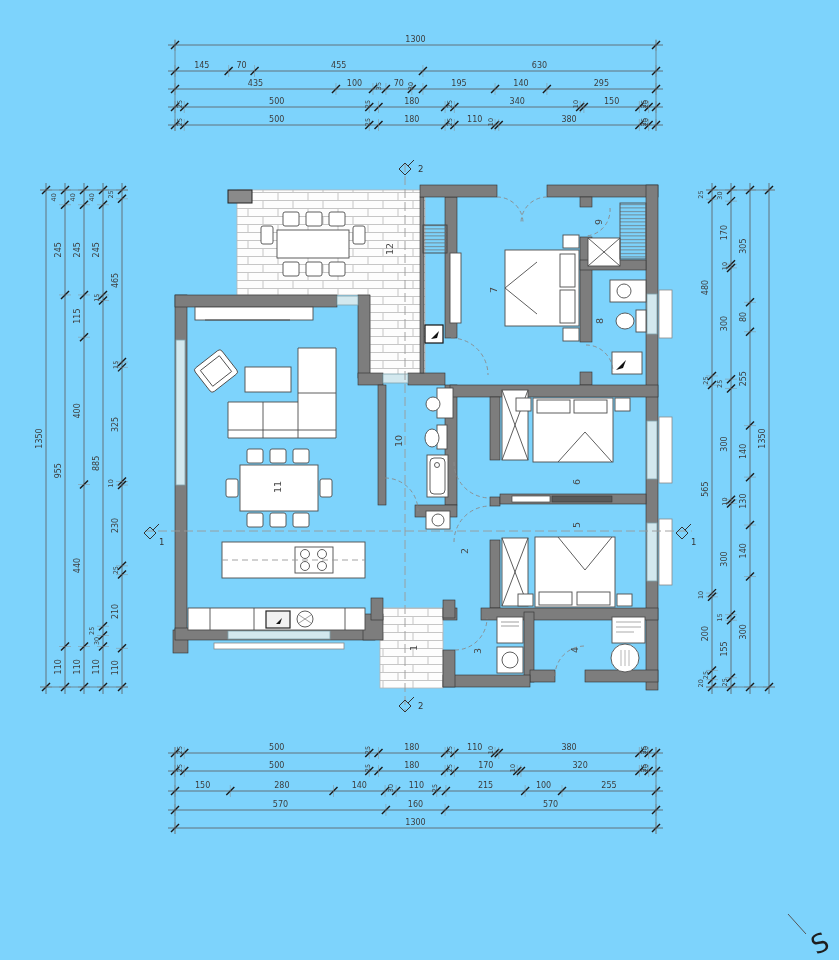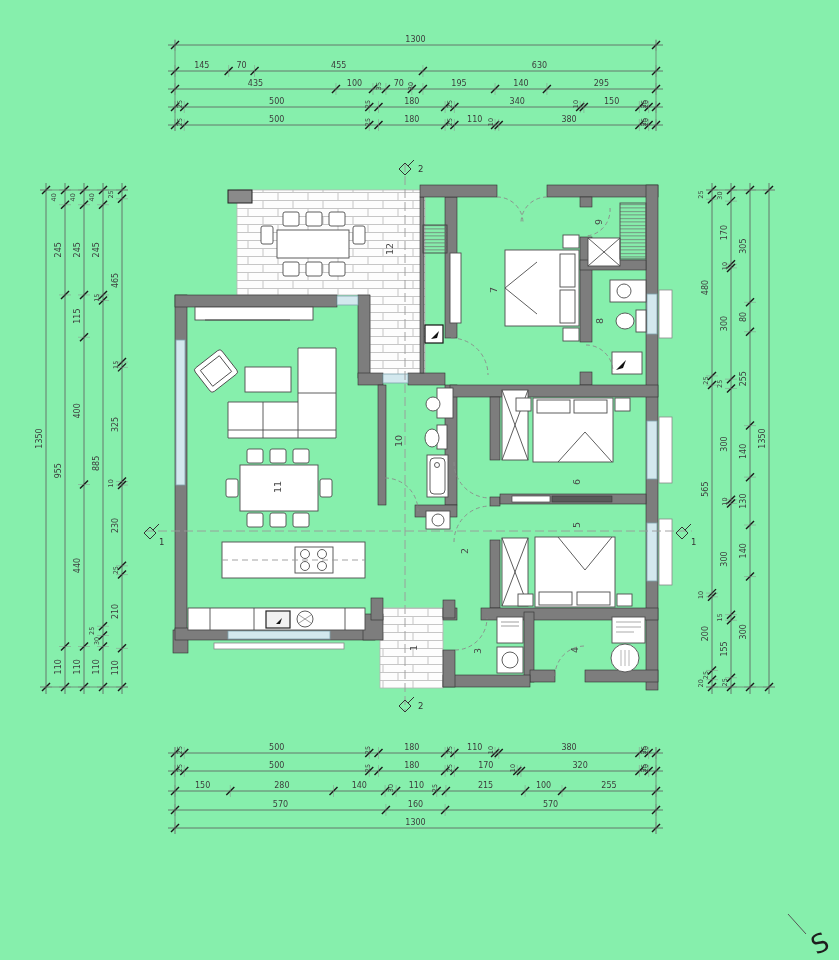--- a/index.html
+++ b/index.html
@@ -1,16 +1,16 @@
 <!DOCTYPE html>
 <html><head>
 <meta charset="utf-8">
 <style>
   html,body{margin:0;padding:0;background:#ffffff;}
-  .sheet{position:relative;width:839px;height:960px;background:#86efac;overflow:hidden;
+  .sheet{position:relative;width:839px;height:960px;background:#7dd3fc;overflow:hidden;
          font-family:"DejaVu Sans", sans-serif;}
   svg text{font-family:"DejaVu Sans", sans-serif;}
 </style>
 </head>
 <body>
 
 <div class="sheet">
 <svg id="plan" width="839" height="960" viewBox="0 0 839 960">
   <defs>
     <pattern id="brick" width="30" height="16" patternUnits="userSpaceOnUse">

